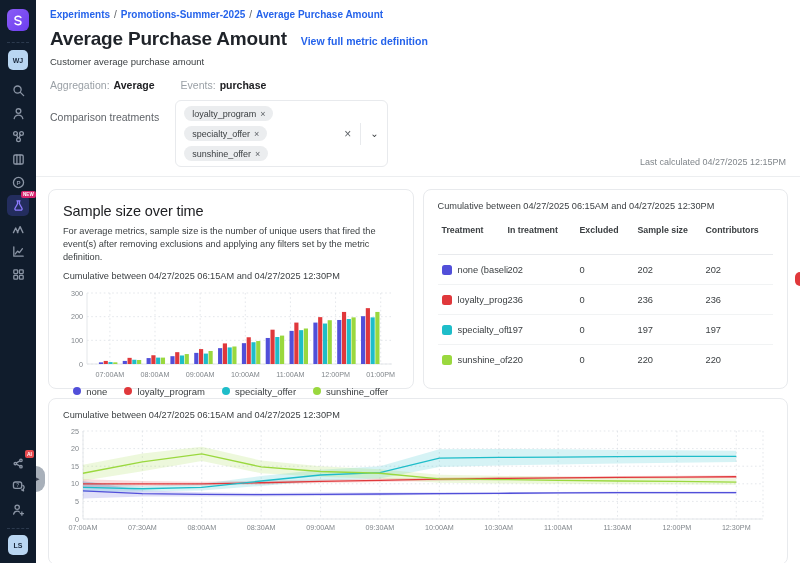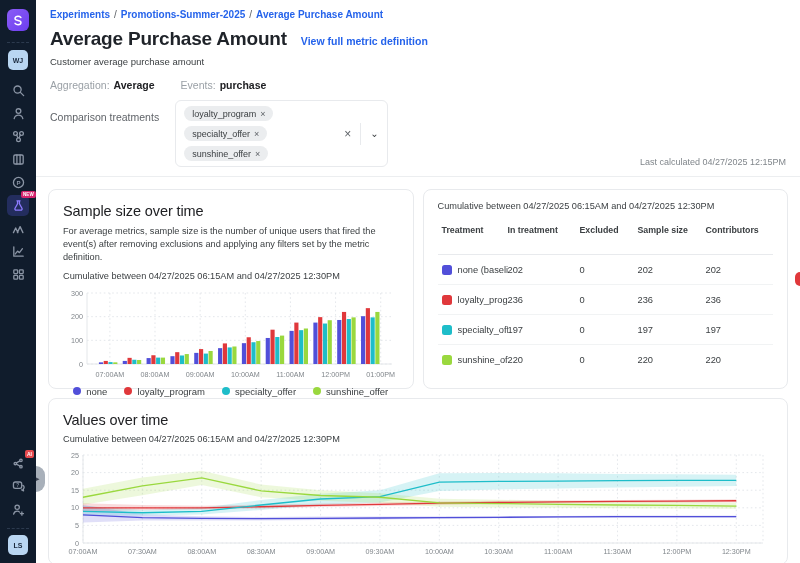--- a/index.html
+++ b/index.html
@@ -386,21 +386,20 @@
                   <div>220</div>
                   <div>220</div>
                 </div>
               </div>
           </div>
         </section>
       </div>
 
       <div class="row2">
         <section class="card">
-          <h2>Values over time</h2>
           <div class="cumulative" style="margin-top:0">Cumulative between 04/27/2025 06:15AM and 04/27/2025 12:30PM</div>
           <div class="chart-wrap">
             <svg id="lineChart" width="706" height="108">
                 <line x1="20" x2="700" y1="93" y2="93" class="grid"></line>
                 <text x="16" y="95.5" text-anchor="end" class="tick">0</text>
                 <line x1="20" x2="700" y1="75.4" y2="75.4" class="grid"></line>
                 <text x="16" y="77.9" text-anchor="end" class="tick">5</text>
                 <line x1="20" x2="700" y1="57.8" y2="57.8" class="grid"></line>
                 <text x="16" y="60.3" text-anchor="end" class="tick">10</text>
                 <line x1="20" x2="700" y1="40.2" y2="40.2" class="grid"></line>

